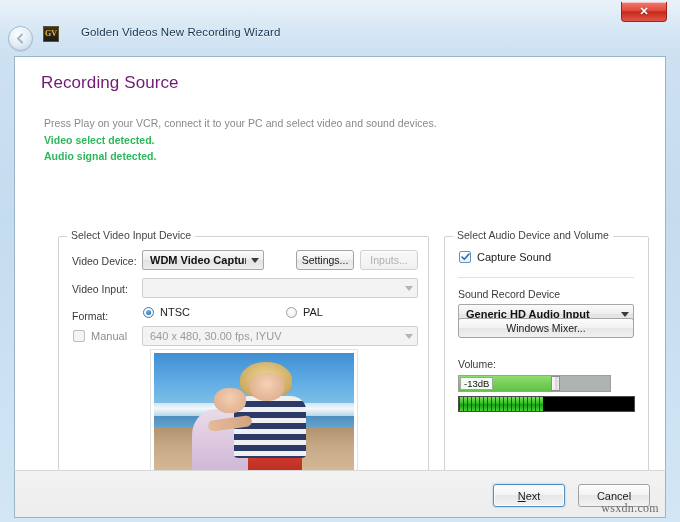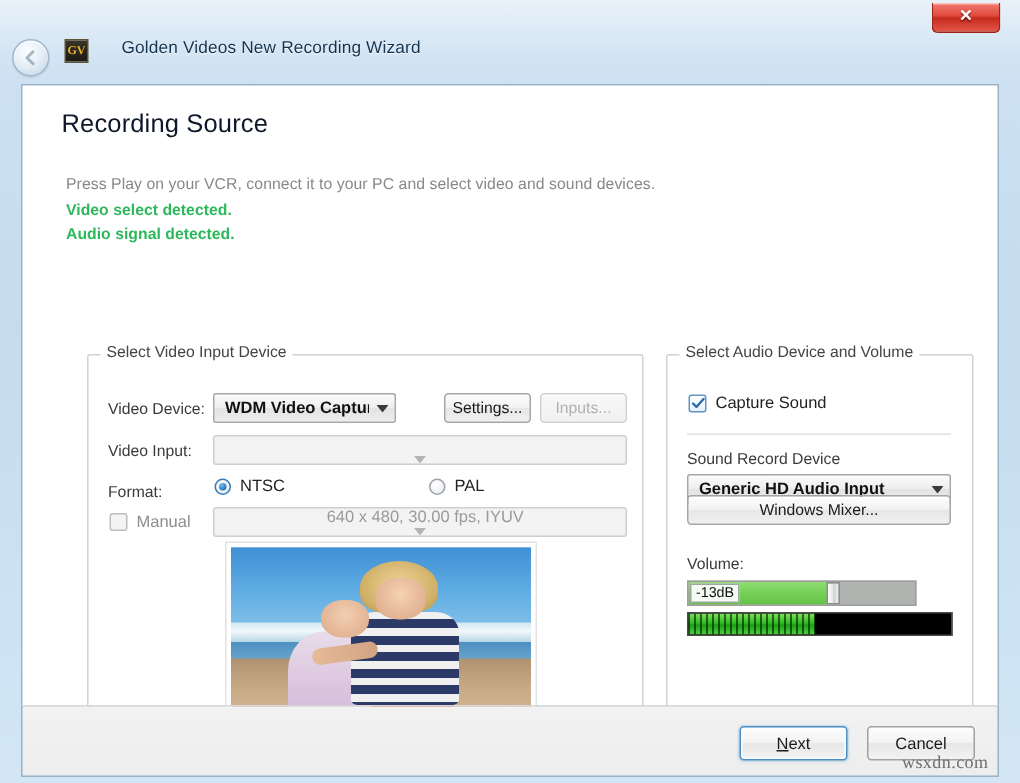--- a/index.html
+++ b/index.html
@@ -62,21 +62,21 @@
   }
 
   
   #panel{
     position:absolute;left:14px;top:56px;width:652px;height:414px;
     background:#fff;border:1px solid #9ab4c8;border-bottom:none;
     box-sizing:border-box;
   }
   #page-title{
     position:absolute;left:26px;top:16px;
-    font-size:17px;color:#0f172a;letter-spacing:.1px;
+    font-size:17px;color:#701a75;letter-spacing:.1px;
   }
   #instruction{
     position:absolute;left:29px;top:60px;
     font-size:10.5px;color:#888;letter-spacing:.05px;white-space:nowrap;
   }
   .signal-line{
     position:absolute;left:29px;font-size:10.5px;color:#2eb85c;
     font-weight:bold;letter-spacing:.02px;white-space:nowrap;
   }
   #video-signal{top:77px}
@@ -91,21 +91,21 @@
   .gb-legend{
     position:absolute;left:9px;top:0;padding:0 4px;background:#fff;
     font-size:10.5px;color:#444;white-space:nowrap;z-index:2;
   }
 
   #gb-video{left:43px;top:172px;width:371px;height:268px;}
   #gb-video .gb-frame{top:7px;}
   #gb-audio{left:429px;top:172px;width:205px;height:268px;}
   #gb-audio .gb-frame{top:7px;}
 
-  .gb-body{position:absolute;left:0;top:7px;right:0;bottom:0;margin-top:12px;}
+  .gb-body{position:absolute;left:0;top:7px;right:0;bottom:0;}
 
   
   .lbl{position:absolute;font-size:10.5px;color:#3a3a3a;white-space:nowrap;}
 
   .combo{
     position:absolute;box-sizing:border-box;height:20px;
     border:1px solid #a7a7a7;border-radius:2px;
     background:linear-gradient(180deg,#fbfbfb 0%,#eeeeee 48%,#e2e2e2 50%,#ededed 100%);
     display:flex;align-items:center;cursor:pointer;
   }
@@ -116,21 +116,21 @@
   .combo .arrow{
     width:17px;display:flex;align-items:center;justify-content:center;
   }
   .combo .arrow svg{display:block}
   .combo.disabled{
     background:linear-gradient(180deg,#f6f6f6 0%,#eeeeee 100%);
     border-color:#c4c4c4;cursor:default;
   }
   .combo.disabled .combo-text{color:#9a9a9a;font-weight:normal;}
   .combo.flat{
-    background:#f3f3f3;border:1px solid #cfcfcf;flex-direction:column;
+    background:#f3f3f3;border:1px solid #cfcfcf;
   }
 
   .btn{
     position:absolute;box-sizing:border-box;height:20px;
     border:1px solid #a4a4a4;border-radius:3px;
     background:linear-gradient(180deg,#fdfdfd 0%,#f2f2f2 48%,#e6e6e6 50%,#f0f0f0 100%);
     display:flex;align-items:center;justify-content:center;
     font-size:10.5px;color:#1a1a1a;cursor:pointer;
     box-shadow:inset 0 1px 0 rgba(255,255,255,.8);
     white-space:nowrap;

